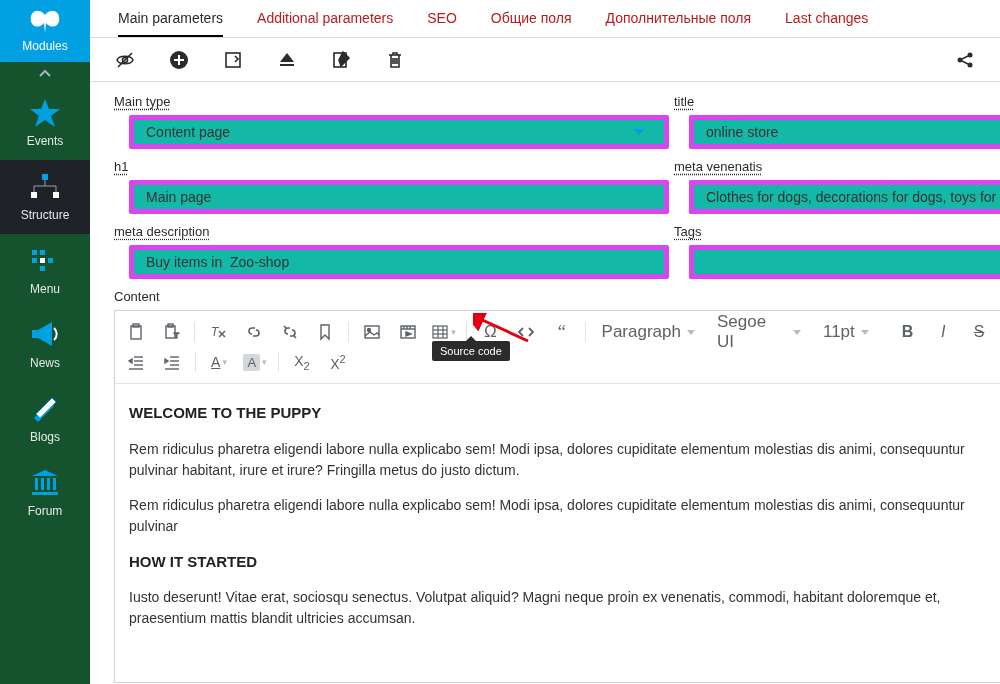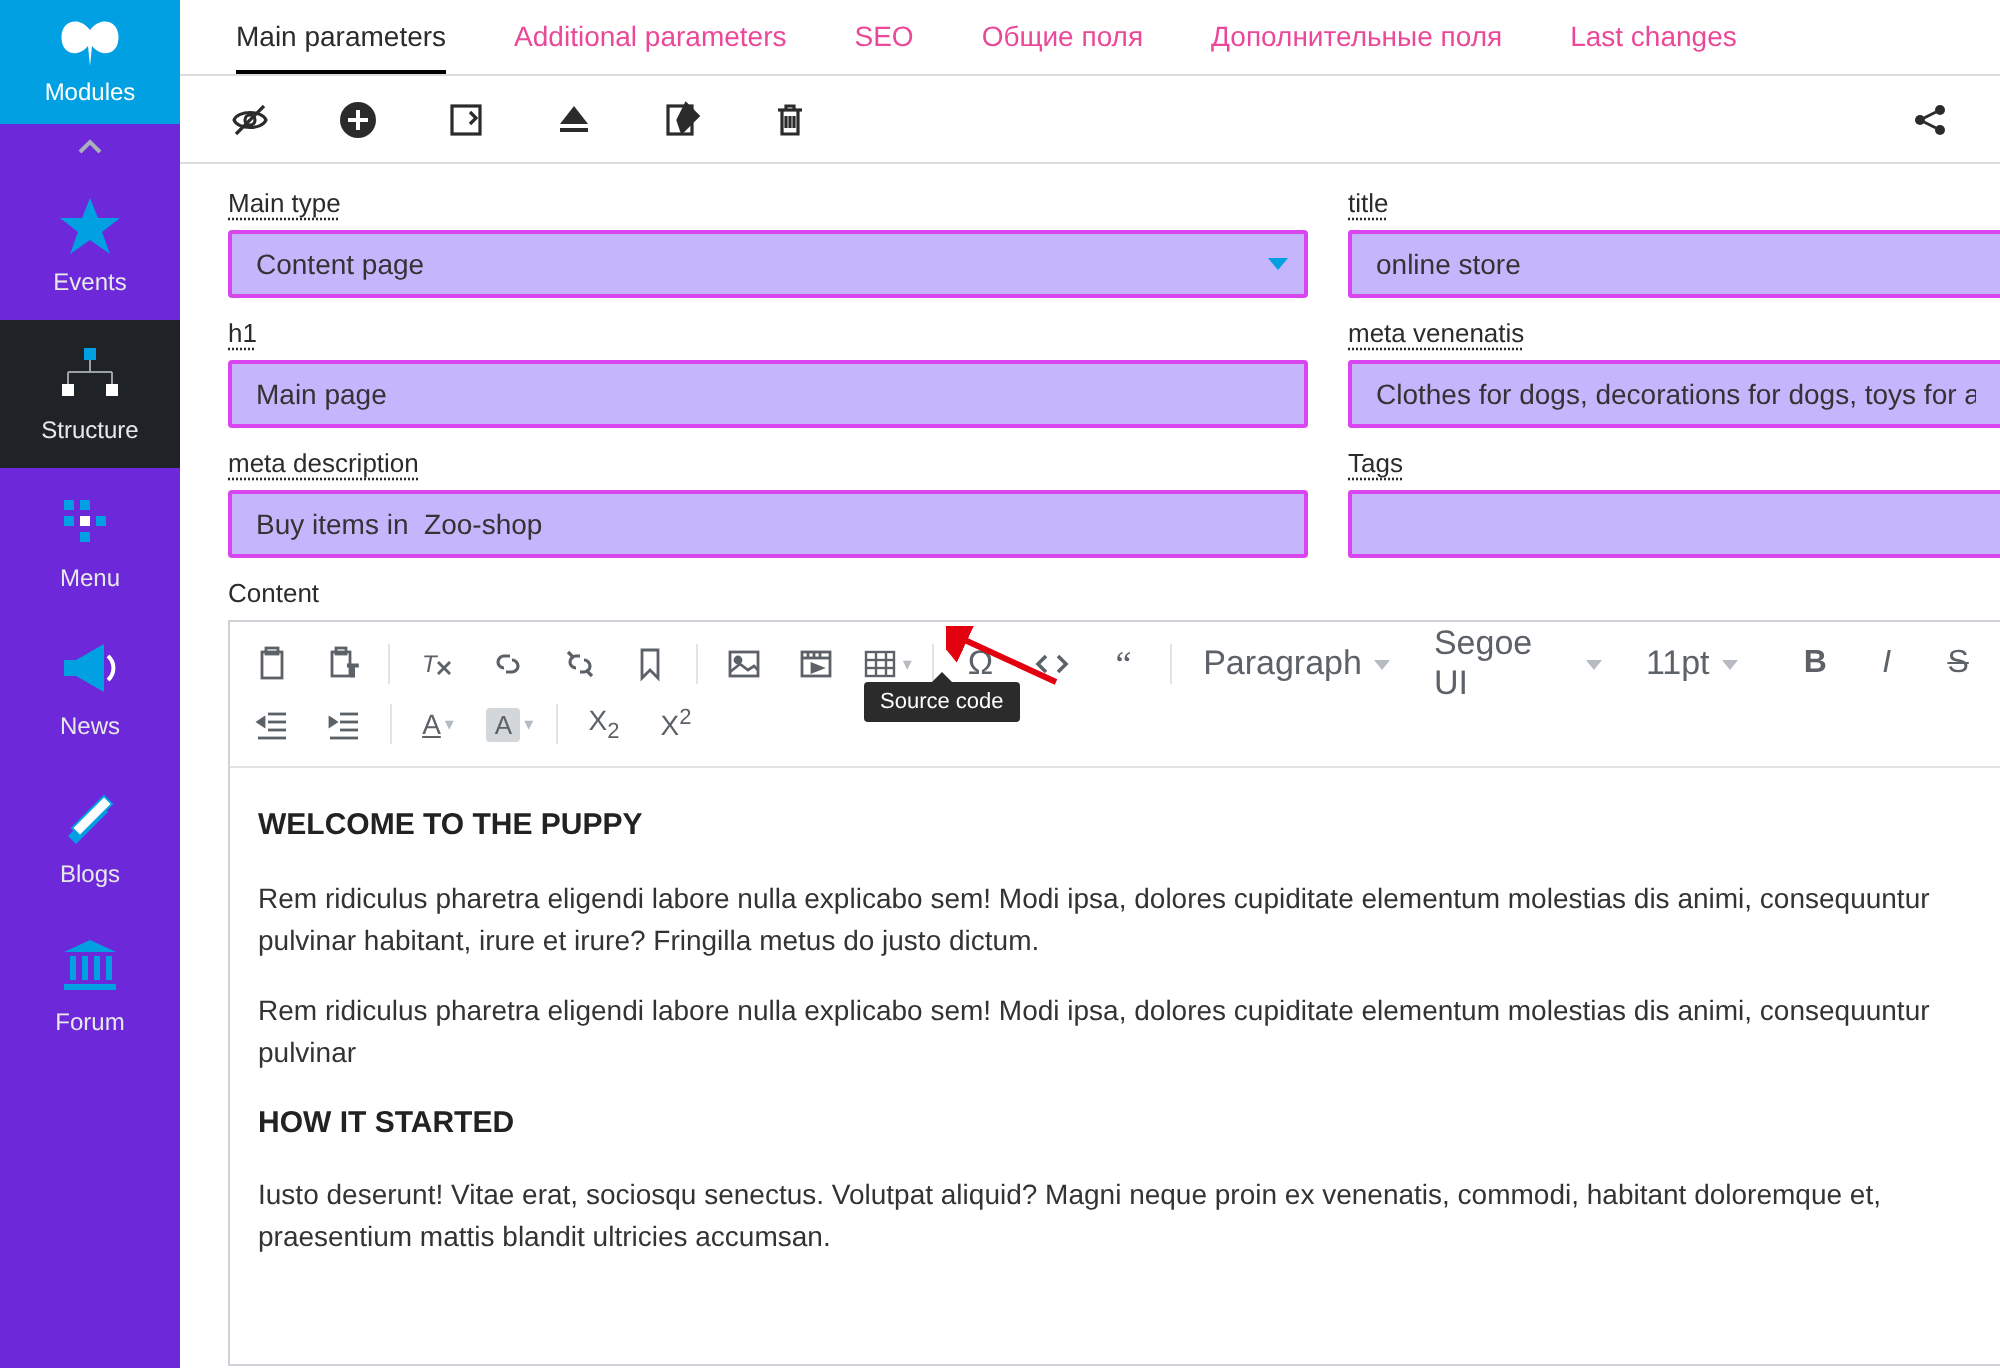--- a/index.html
+++ b/index.html
@@ -1,51 +1,51 @@
 <!DOCTYPE html>
 <html><head>
 <meta charset="utf-8">
 <style>
 * { box-sizing: border-box; margin: 0; padding: 0; }
 body { font-family: "Segoe UI", Arial, sans-serif; font-size: 13px; color: #333; background: #fff; overflow: hidden; }
 .app { display: flex; width: 1000px; height: 684px; }
 
 
-.sidebar { width: 90px; background: #6d28d9; display: flex; flex-direction: column; color: #fff; }
+.sidebar { width: 90px; background: #14532d; display: flex; flex-direction: column; color: #fff; }
 .sidebar-top { background: #00a0e3; height: 62px; display: flex; flex-direction: column; align-items: center; justify-content: center; gap: 2px; }
 .sidebar-top svg { width: 32px; height: 28px; }
 .sidebar-top .lbl { font-size: 12px; color: #fff; }
 .sidebar-chevron { height: 24px; display: flex; align-items: center; justify-content: center; }
 .sidebar-chevron svg { width: 14px; height: 14px; stroke: #aab0b7; }
 .sidebar-item { height: 74px; display: flex; flex-direction: column; align-items: center; justify-content: center; gap: 6px; cursor: pointer; }
 .sidebar-item .lbl { font-size: 12px; color: #e6e8ea; }
 .sidebar-item.dark { background: #1f2328; }
 .sidebar-item svg, .sidebar-item .ico { width: 34px; height: 30px; }
 
 
 .main { flex: 1; display: flex; flex-direction: column; overflow: hidden; }
 
 
 .tabs { display: flex; gap: 34px; padding: 10px 28px 0 28px; border-bottom: 1px solid #dadde0; height: 38px; }
-.tab { font-size: 14px; color: #ec4899; cursor: pointer; padding-bottom: 8px; white-space: nowrap; }
+.tab { font-size: 14px; color: #b91c1c; cursor: pointer; padding-bottom: 8px; white-space: nowrap; }
 .tab.active { color: #2b2b2b; border-bottom: 2px solid #000; font-weight: 400; }
 
 
 .toolbar { display: flex; align-items: center; gap: 32px; padding: 10px 24px; border-bottom: 1px solid #dadde0; height: 44px; }
 .toolbar .spacer { flex: 1; }
 .tb-btn { width: 22px; height: 22px; display: flex; align-items: center; justify-content: center; cursor: pointer; color: #2b2b2b; }
 .tb-btn svg { width: 20px; height: 20px; }
 
 
 .form { padding: 12px 0 0 24px; }
 .row { display: flex; gap: 20px; margin-bottom: 10px; }
 .col-l { width: 540px; }
 .col-r { flex: 1; }
 .fld-label { font-size: 13px; color: #2b2b2b; text-decoration: underline dotted; text-underline-offset: 3px; margin-bottom: 6px; display: block; }
-.input { width: 100%; height: 34px; border: 2px solid #d946ef; border-radius: 2px; padding: 0 12px; font-size: 14px; color: #333; background: #c4b5fd; }
+.input { width: 100%; height: 34px; border: 5px solid #d946ef; border-radius: 2px; padding: 0 12px; font-size: 14px; color: #333; background: #14b8a6; margin-left: 15px; }
 .select { position: relative; }
 .select .caret { position: absolute; right: 10px; top: 50%; transform: translateY(-50%); width: 0; height: 0; border-left: 5px solid transparent; border-right: 5px solid transparent; border-top: 6px solid #00a0e3; }
 .col-r .input { border-right: none; border-radius: 2px 0 0 2px; }
 
 
 .content-label { font-size: 13px; color: #2b2b2b; margin: 6px 0 6px 0; }
 
 
 .editor { border: 1px solid #cfd3d7; border-right: none; margin-left: 0; }
 .editor-toolbar { border-bottom: 1px solid #e1e4e7; padding: 6px 8px; position: relative; }

